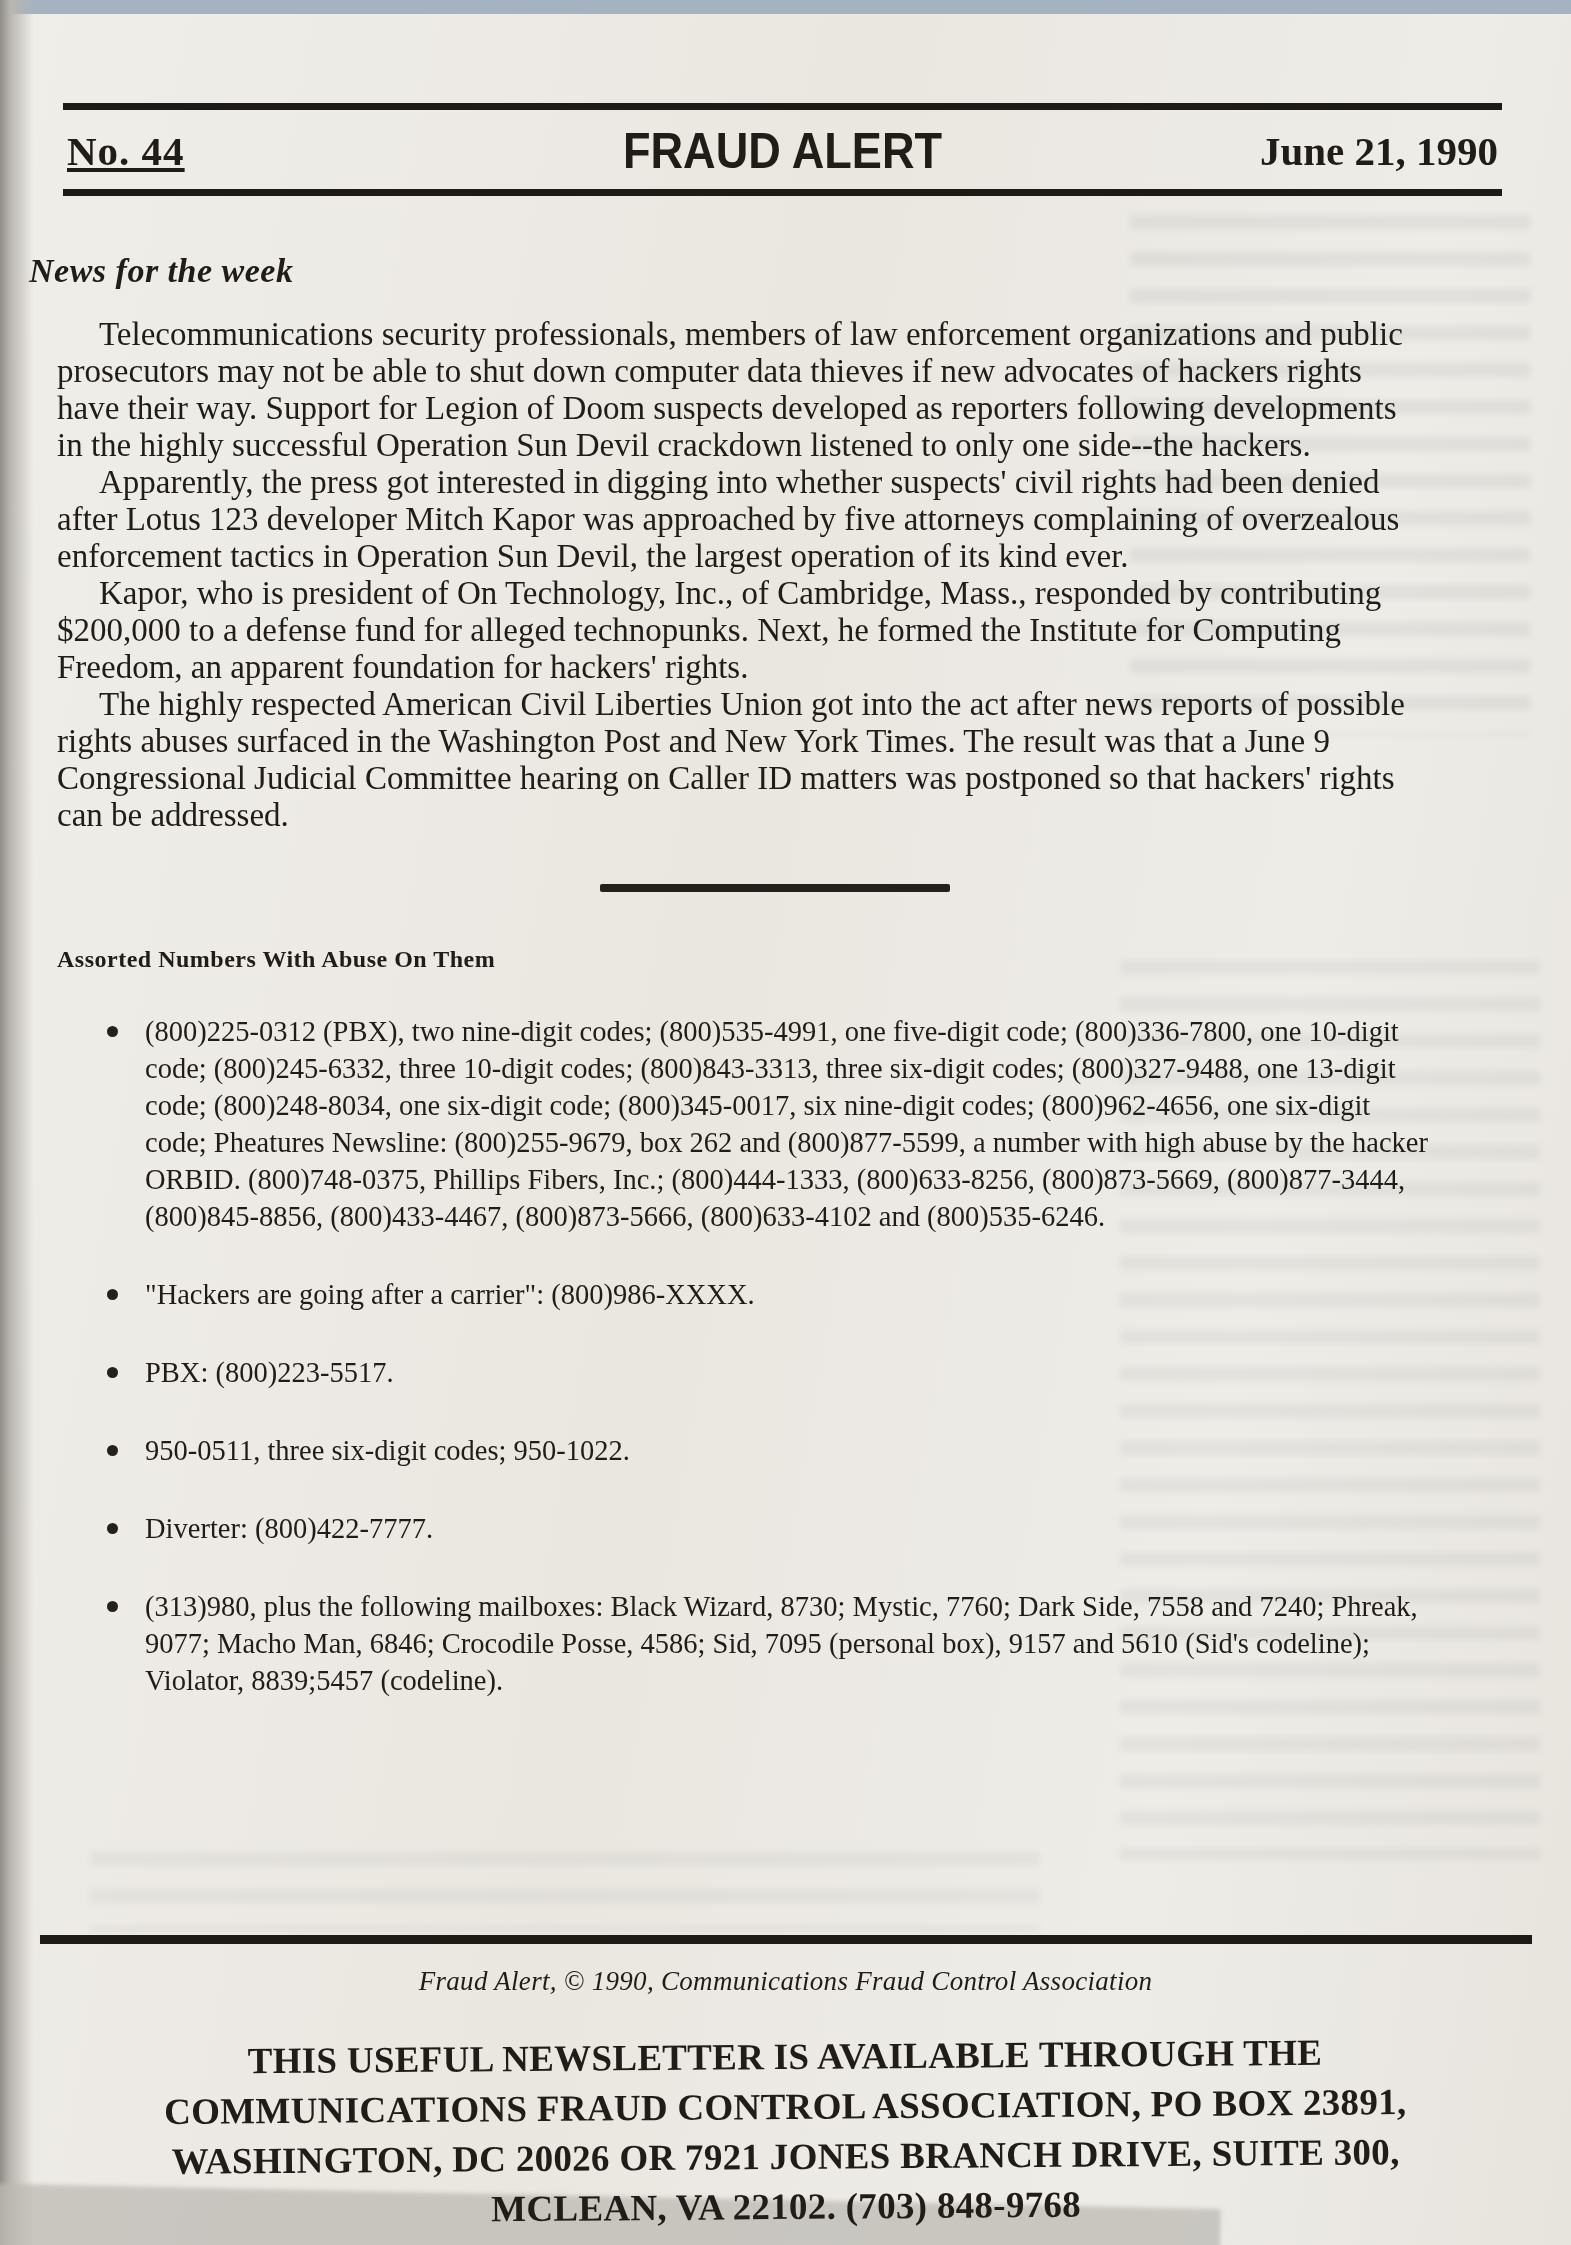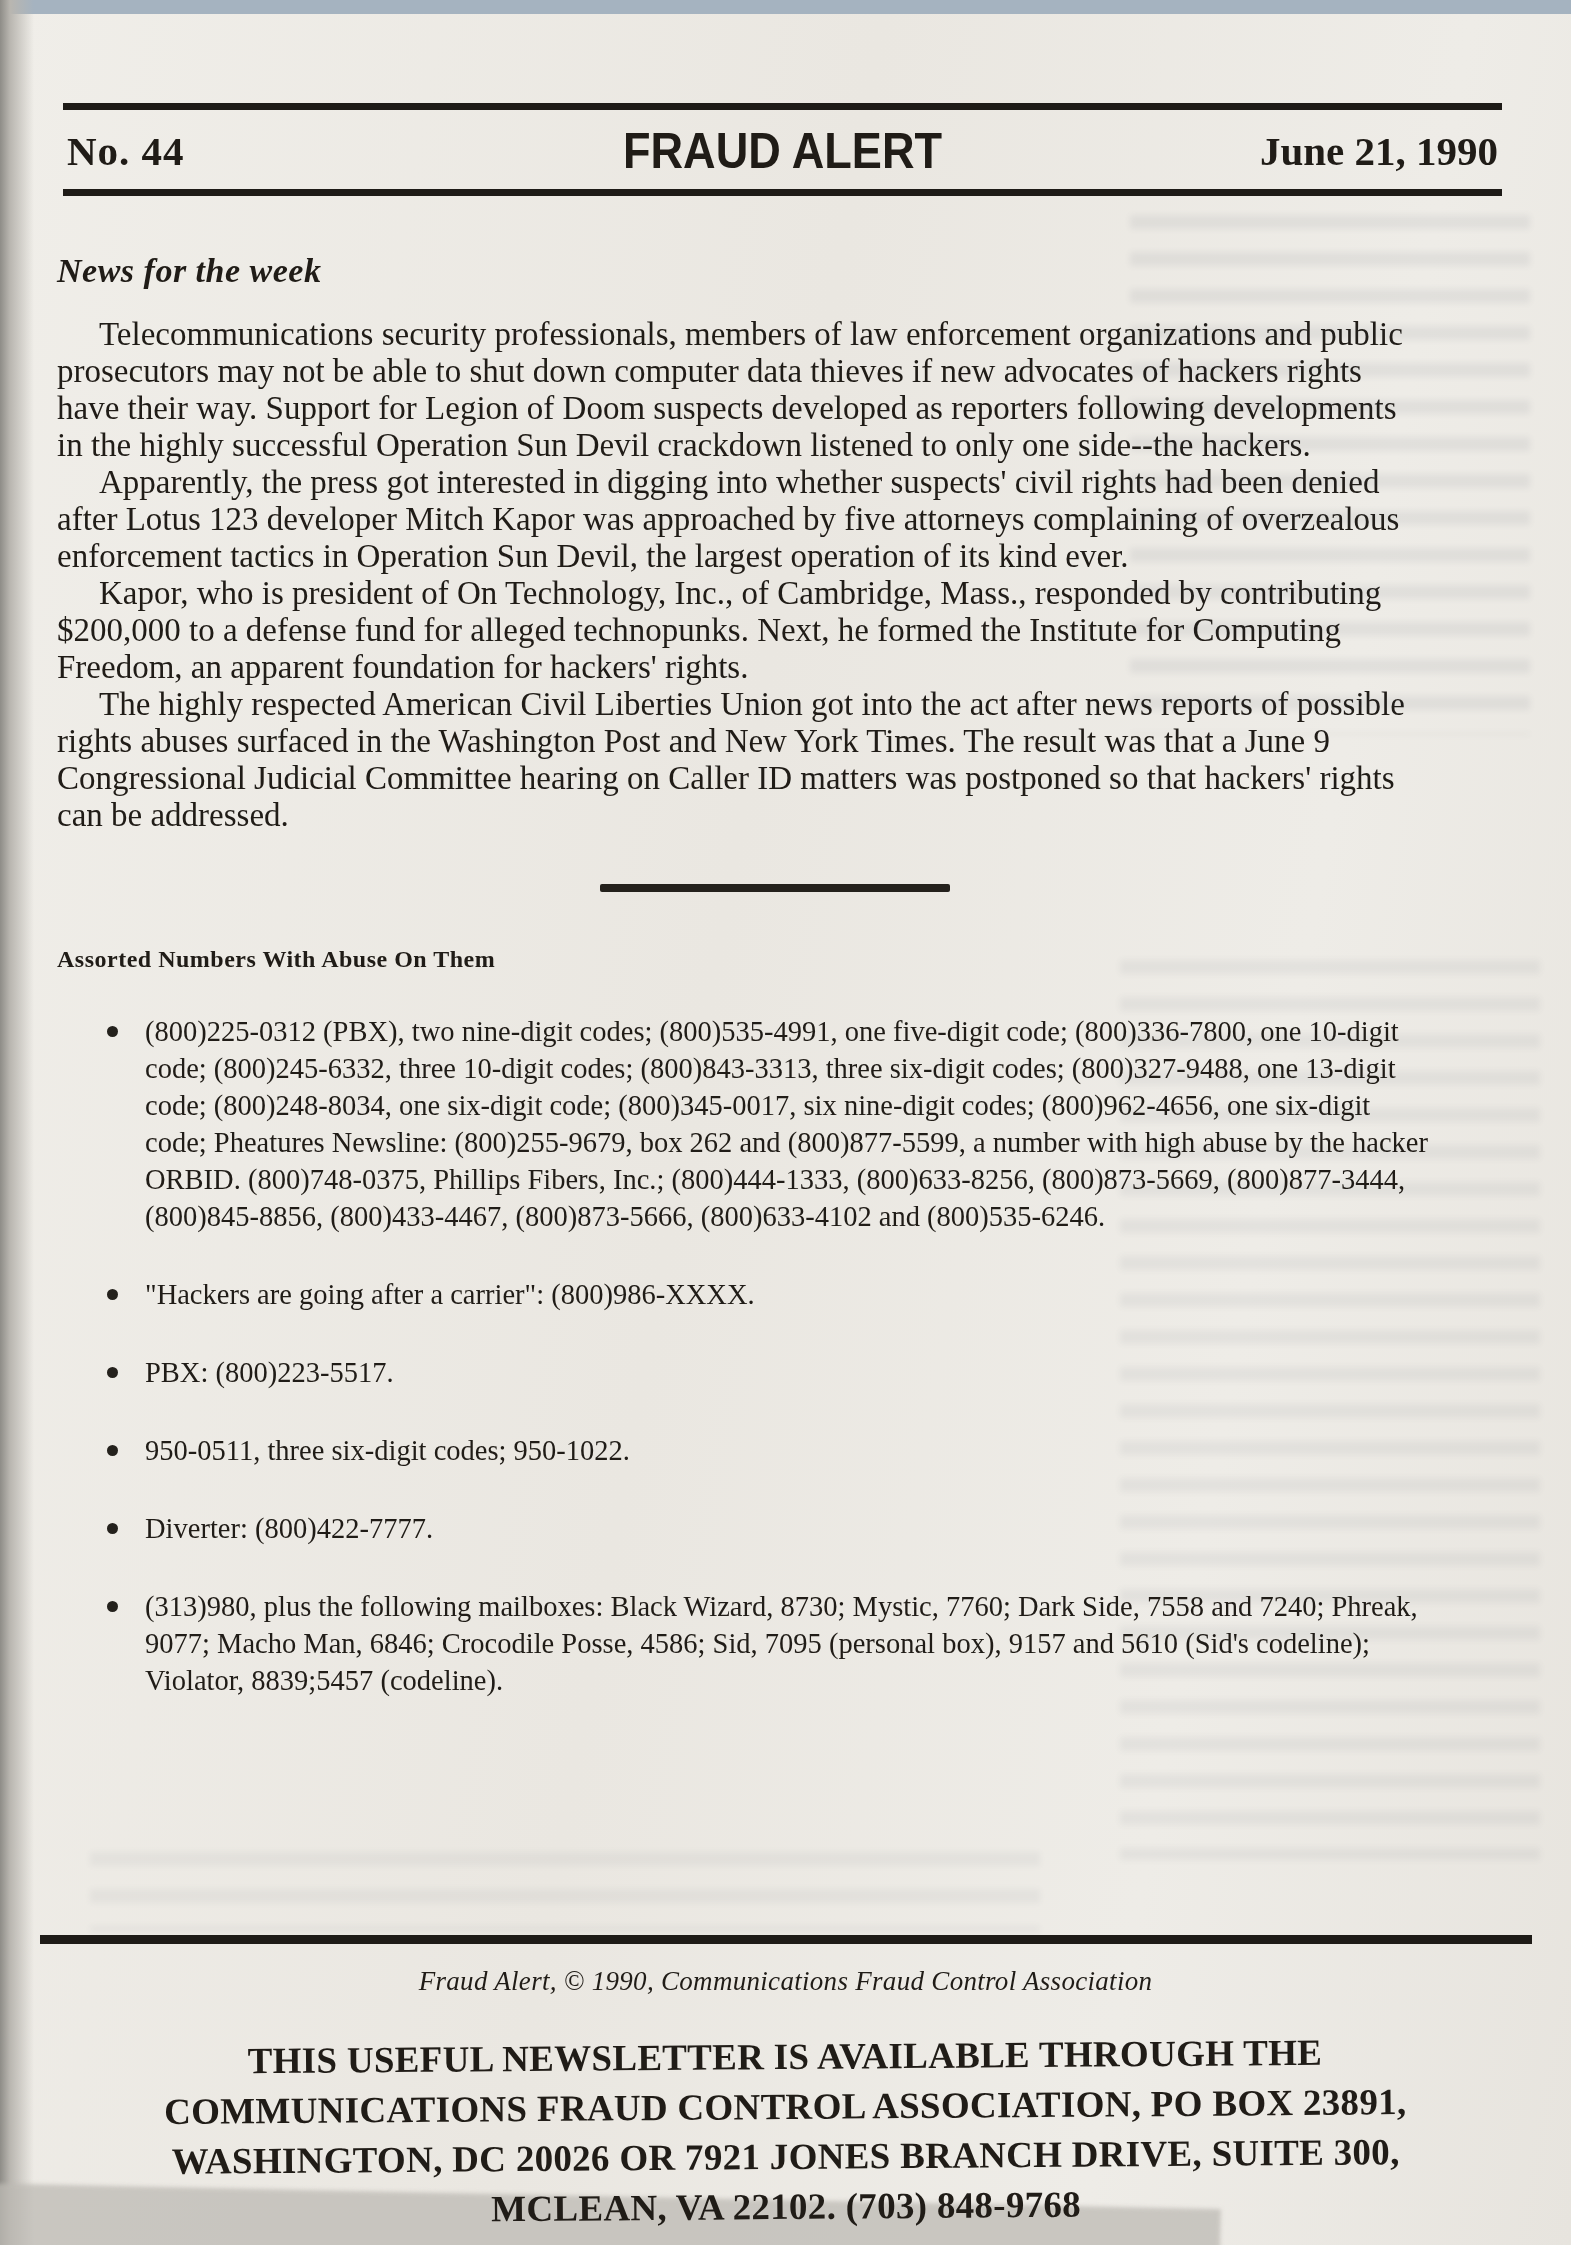--- a/index.html
+++ b/index.html
@@ -26,30 +26,30 @@
   #smudge3{left:90px;top:1852px;width:950px;height:80px;opacity:.05;}
 
   
   .masthead{
     margin:103px 69px 0 63px;
     border-top:7px solid #1e1b17;
     border-bottom:7px solid #1e1b17;
     padding:13px 4px 11px 4px;
     display:flex;align-items:center;
   }
-  .masthead .issue{flex:0 0 300px;font-size:41px;font-weight:bold;letter-spacing:1px;}
+  .masthead .issue{flex:0 0 300px;font-size:41px;font-weight:bold;letter-spacing:1px;text-decoration:underline;}
   .masthead .title{flex:1;text-align:center;
     font-family:"Liberation Sans","DejaVu Sans",sans-serif;
     font-weight:bold;font-size:47px;letter-spacing:0px;
     transform:scaleY(1.08) scaleX(.96);}
   .masthead .date{flex:0 0 300px;text-align:right;font-size:41px;font-weight:bold;}
 
   
   .news-heading{
-    margin:56px 0 0 57px;
+    margin:56px 0 0 29px;
     font-size:34px;font-weight:bold;font-style:italic;letter-spacing:.5px;
   }
   .news-body{margin:26px 0 0 57px;width:1372px;font-size:33px;line-height:37px;}
   .news-body p{margin:0;text-indent:42px;}
 
   .divider{margin:50px 0 0 600px;width:350px;height:8px;background:#24211c;border-radius:2px;}
 
   .numbers-heading{
     margin:54px 0 16px 57px;
     font-size:24px;font-weight:bold;letter-spacing:.5px;

